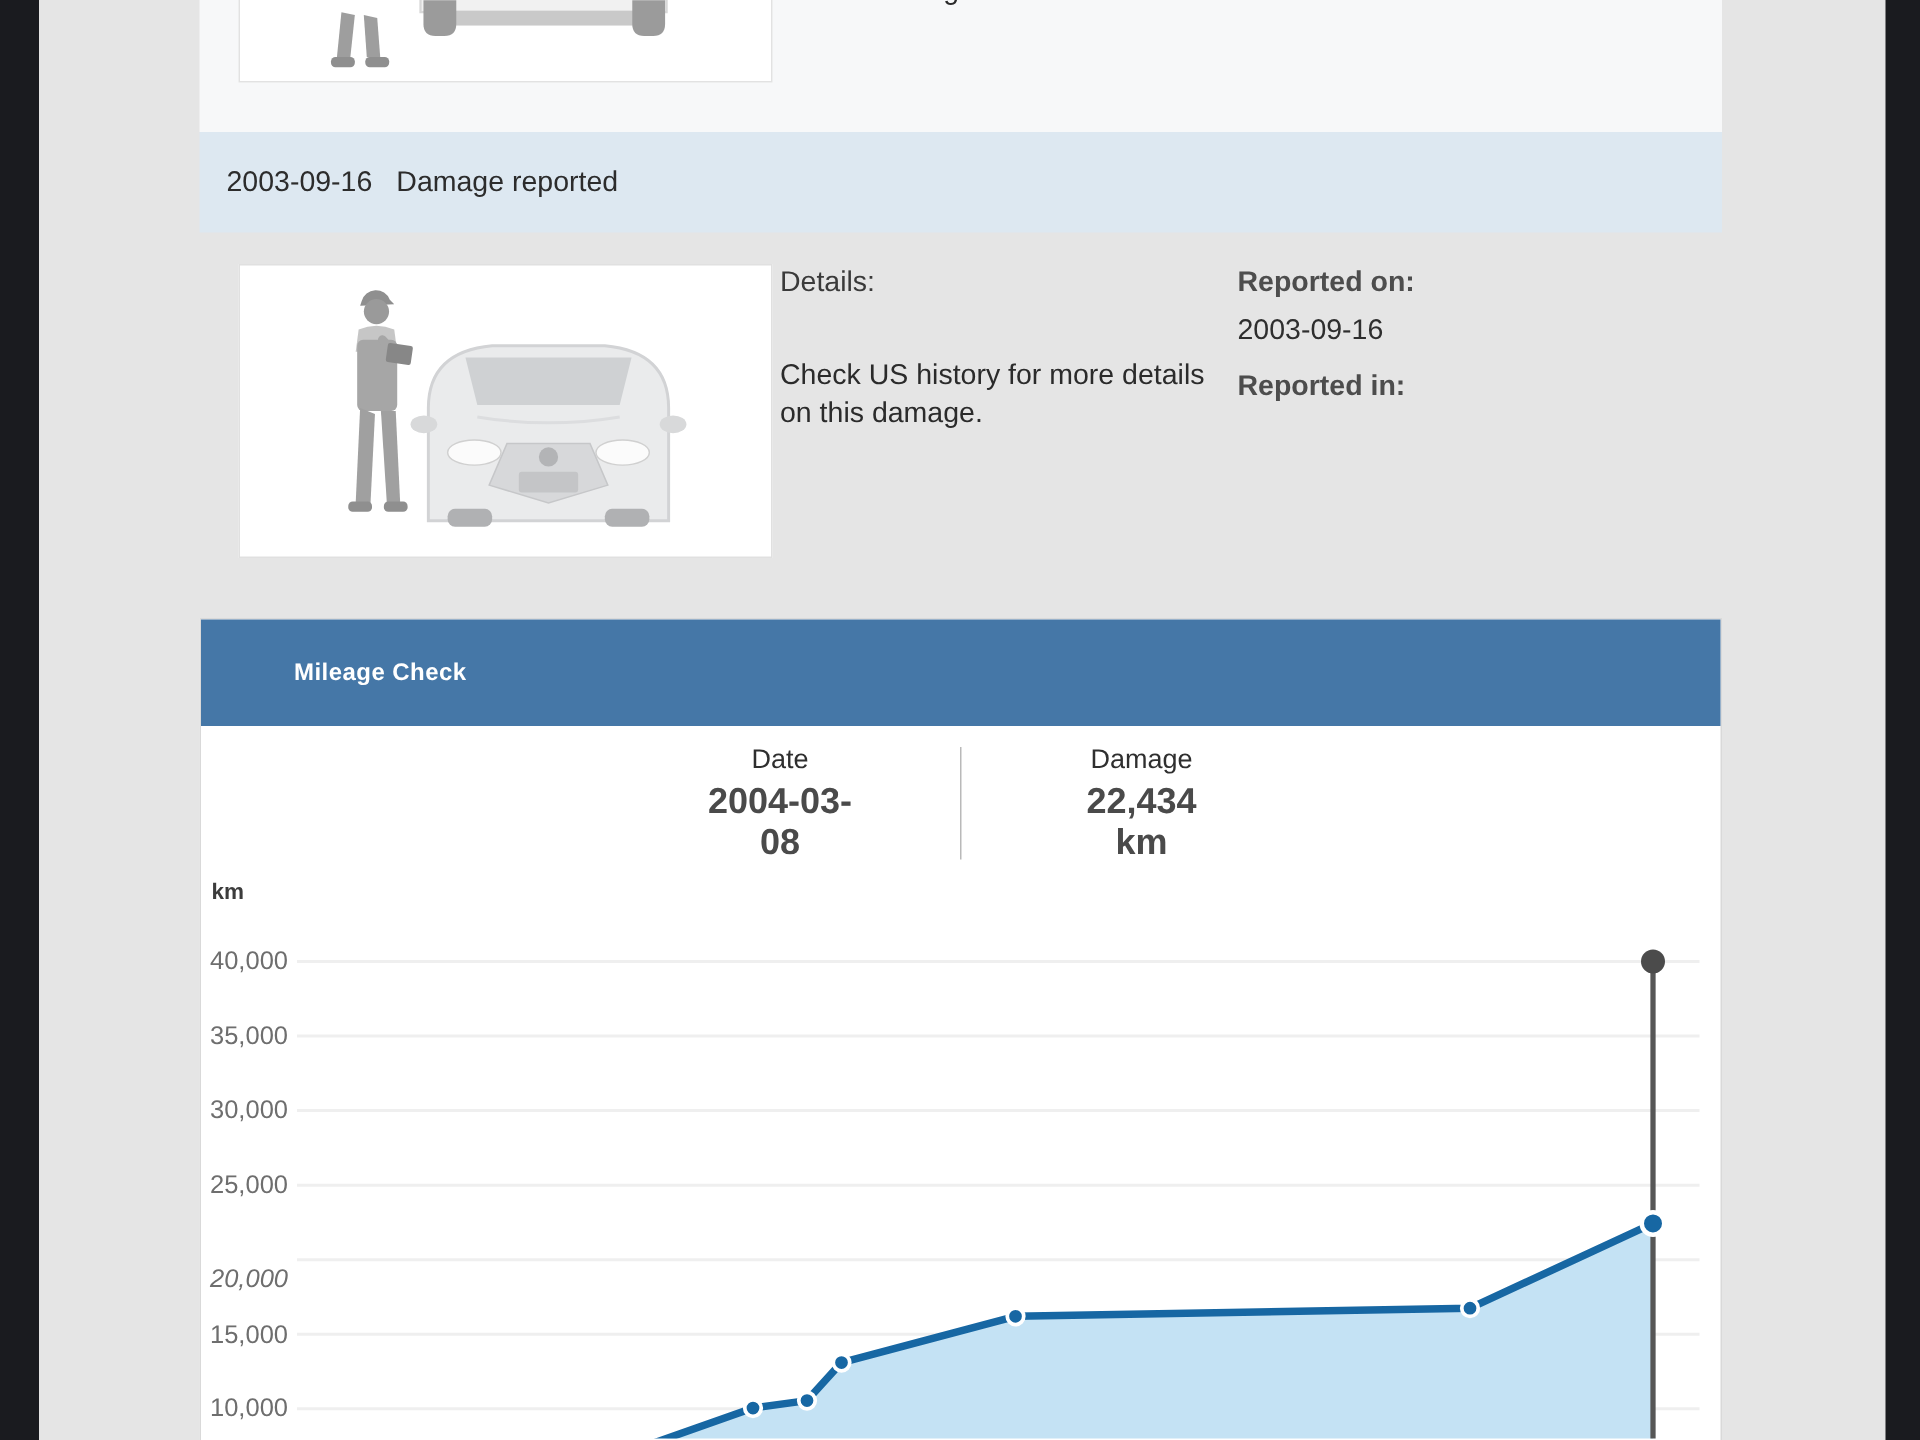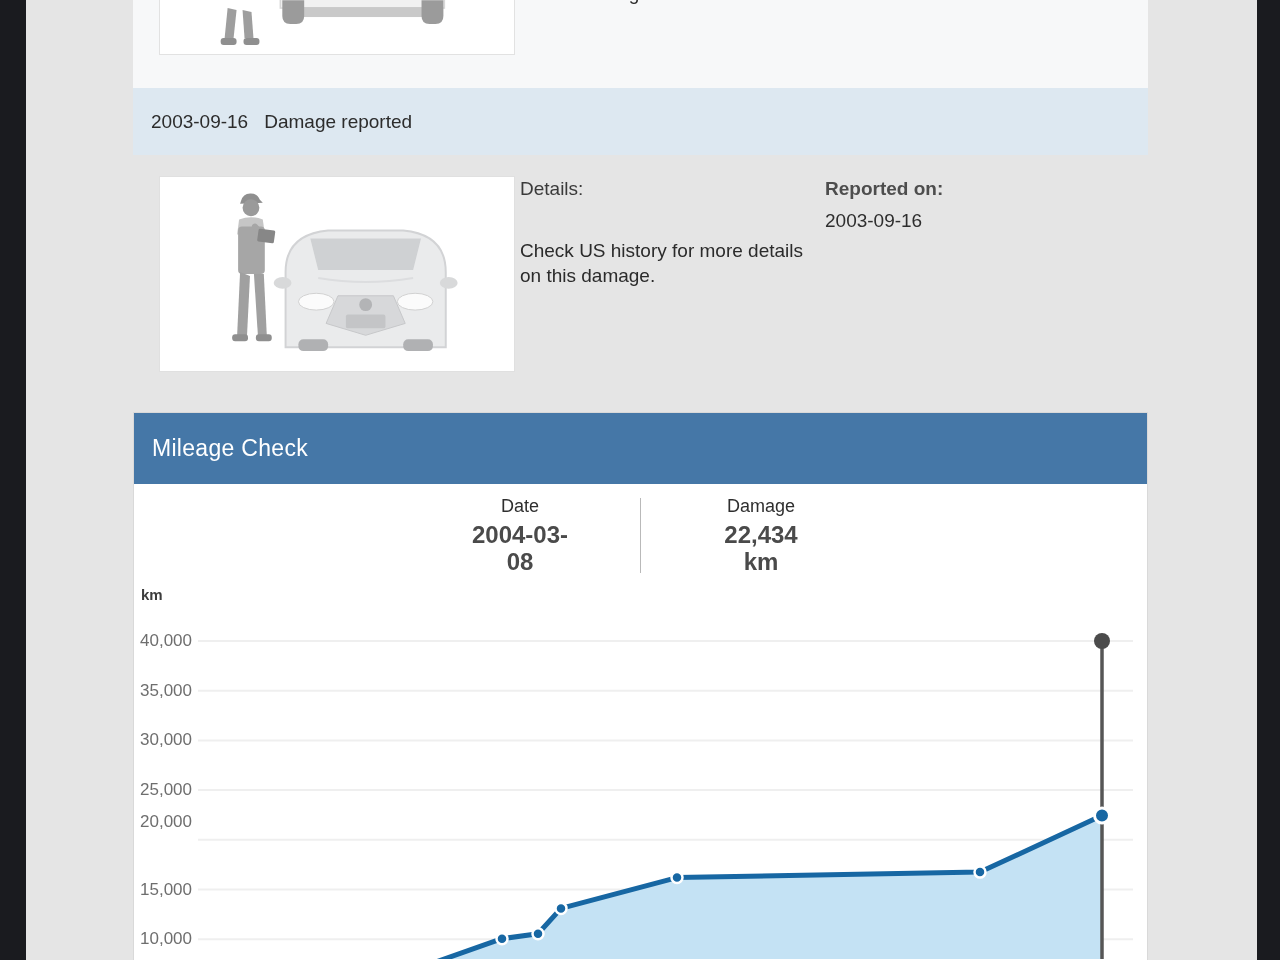--- a/index.html
+++ b/index.html
@@ -30,21 +30,21 @@
   .reported-col{position:absolute;left:825px;top:176px;width:300px;}
   .rep-label{font-size:19px;font-weight:bold;color:#4d4d4d;line-height:26px;}
   .rep-value{font-size:19px;color:#2e2e2e;line-height:25px;margin-top:6px;}
   .rep-label.second{margin-top:12px;}
 
   
   .mileage-card{position:absolute;left:133px;top:412px;width:1013px;height:560px;background:#fff;
                 border:1px solid #d9d9d9;}
   .panel-header{position:absolute;left:0;top:0;width:100%;height:71px;background:var(--accent,#4577a7);
                 display:flex;align-items:center;padding-left:18px;box-sizing:border-box;}
-  .panel-title{color:#fff;font-size:23px;font-weight:normal;letter-spacing:.3px;}
+  .panel-title{color:#fff;font-size:16px;font-weight:bold;letter-spacing:.3px;margin-left:44px;}
   .summary{position:absolute;left:0;top:83px;width:100%;display:flex;justify-content:center;gap:44px;}
   .summary-col{width:152px;text-align:center;}
   .summary-label{font-size:18px;color:#2f2f2f;margin-bottom:4px;}
   .summary-value{font-size:24px;font-weight:bold;color:#4a4a4a;line-height:27px;white-space:pre-line;}
   .summary-divider{width:1px;background:#b9b9b9;margin:2px 0;}
   .chart-area{position:absolute;left:0;top:71px;width:1013px;height:475px;}
   .chart-area svg{position:absolute;left:0;top:0;}
   .unit-label{position:absolute;left:7px;top:102px;font-size:15px;font-weight:bold;color:#3c3c3c;}
   .y-tick{position:absolute;left:6px;font-size:17px;color:#6e6e6e;line-height:21px;}
 </style>
@@ -112,20 +112,21 @@
   </div>
 
   <div class="details-col">
     <div class="details-heading">Details:</div>
     <div class="details-body">Check US history for more details on this damage.</div>
   </div>
 
   <div class="reported-col">
     <div class="rep-label">Reported on:</div>
     <div class="rep-value">2003-09-16</div>
+    <div class="rep-label second">Reported in:</div>
   </div>
 
   <div class="mileage-card">
     <div class="panel-header">
       <span class="panel-title">Mileage Check</span>
     </div>
 
     <div class="summary">
       <div class="summary-col">
         <div class="summary-label">Date</div>
@@ -159,20 +160,20 @@
           <circle cx="543" cy="393.572" r="5.5" fill="#1767a3" stroke="#ffffff" stroke-width="2.5"></circle>
           <circle cx="846" cy="388.105" r="5.5" fill="#1767a3" stroke="#ffffff" stroke-width="2.5"></circle>
           <circle cx="968" cy="331.60604" r="7.5" fill="#1767a3" stroke="#ffffff" stroke-width="3"></circle>
         </svg>
       <div class="unit-label">km</div>
       <div id="y-axis-labels">
           <div class="y-tick" style="top: 146px;">40,000</div>
           <div class="y-tick" style="top: 195.7px;">35,000</div>
           <div class="y-tick" style="top: 245.4px;">30,000</div>
           <div class="y-tick" style="top: 295.1px;">25,000</div>
-          <div class="y-tick" style="top: 327px;">20,000</div>
+          <div class="y-tick" style="top: 358px; font-style: italic;">20,000</div>
           <div class="y-tick" style="top: 394.5px;">15,000</div>
           <div class="y-tick" style="top: 444.2px;">10,000</div>
         </div>
     </div>
   </div>
 
 </div>
 
 </body></html>

